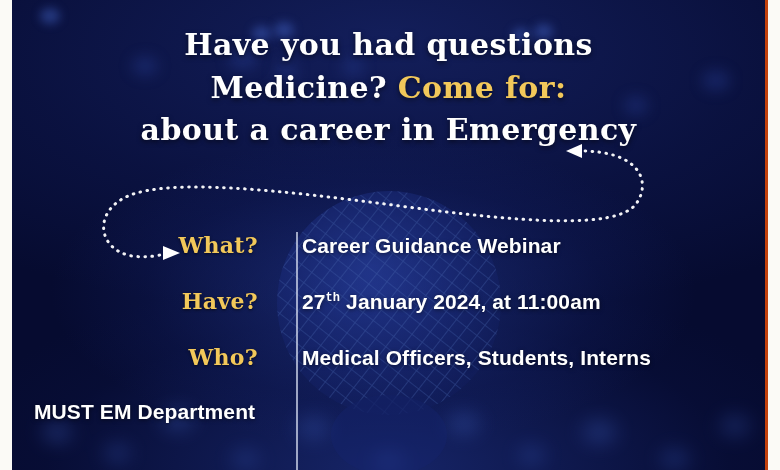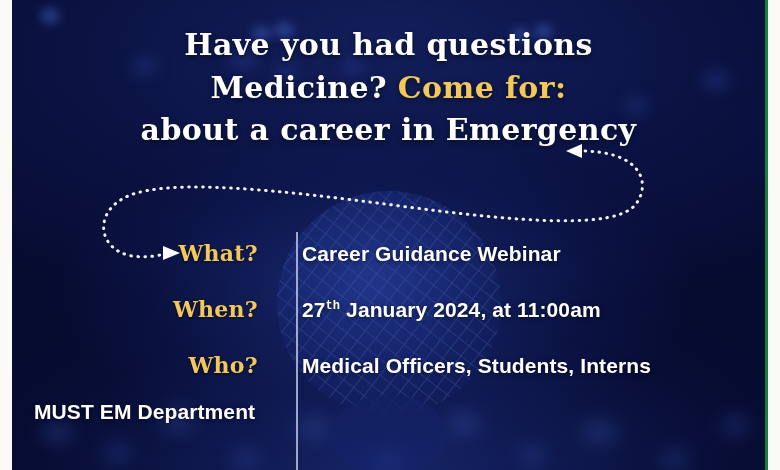--- a/index.html
+++ b/index.html
@@ -5,21 +5,21 @@
   html, body {
     margin: 0;
     padding: 0;
     background: #ffffff;
   }
   #poster {
     position: relative;
     width: 780px;
     height: 470px;
     overflow: hidden;
-    background: #15803d;
+    background: #c2410c;
     font-family: "Liberation Sans", sans-serif;
   }
 
   
   .edge-strip {
     position: absolute;
     top: 0;
     bottom: 0;
     width: 12px;
     background: #fbfaf6;
@@ -137,21 +137,20 @@
     text-align: right;
     padding-right: 22px;
     box-sizing: border-box;
     font-family: "DejaVu Serif", serif;
     font-weight: bold;
     font-size: 22px;
     letter-spacing: .3px;
     color: #f2c85a;
     text-shadow: 0 1px 3px rgba(0,0,0,.6);
     white-space: nowrap;
-    margin-top: 8px;
   }
   .row .value {
     padding-left: 22px;
     font-family: "Liberation Sans", sans-serif;
     font-weight: bold;
     font-size: 21px;
     letter-spacing: .1px;
     color: #ffffff;
     text-shadow: 0 1px 4px rgba(0,0,0,.55);
     white-space: nowrap;
@@ -231,21 +230,21 @@
 
   <div class="details">
     <div class="divider"></div>
 
     <div class="row">
       <div class="label">What?</div>
       <div class="value">Career Guidance Webinar</div>
     </div>
 
     <div class="row">
-      <div class="label">When?</div>
+      <div class="label">Have?</div>
       <div class="value"><span>27</span><sup>th</sup><span> January 2024, at 11:00am</span></div>
     </div>
 
     <div class="row">
       <div class="label">Who?</div>
       <div class="value">Medical Officers, Students, Interns</div>
     </div>
 
     <div class="row">
       <div class="value">MUST EM Department</div>

